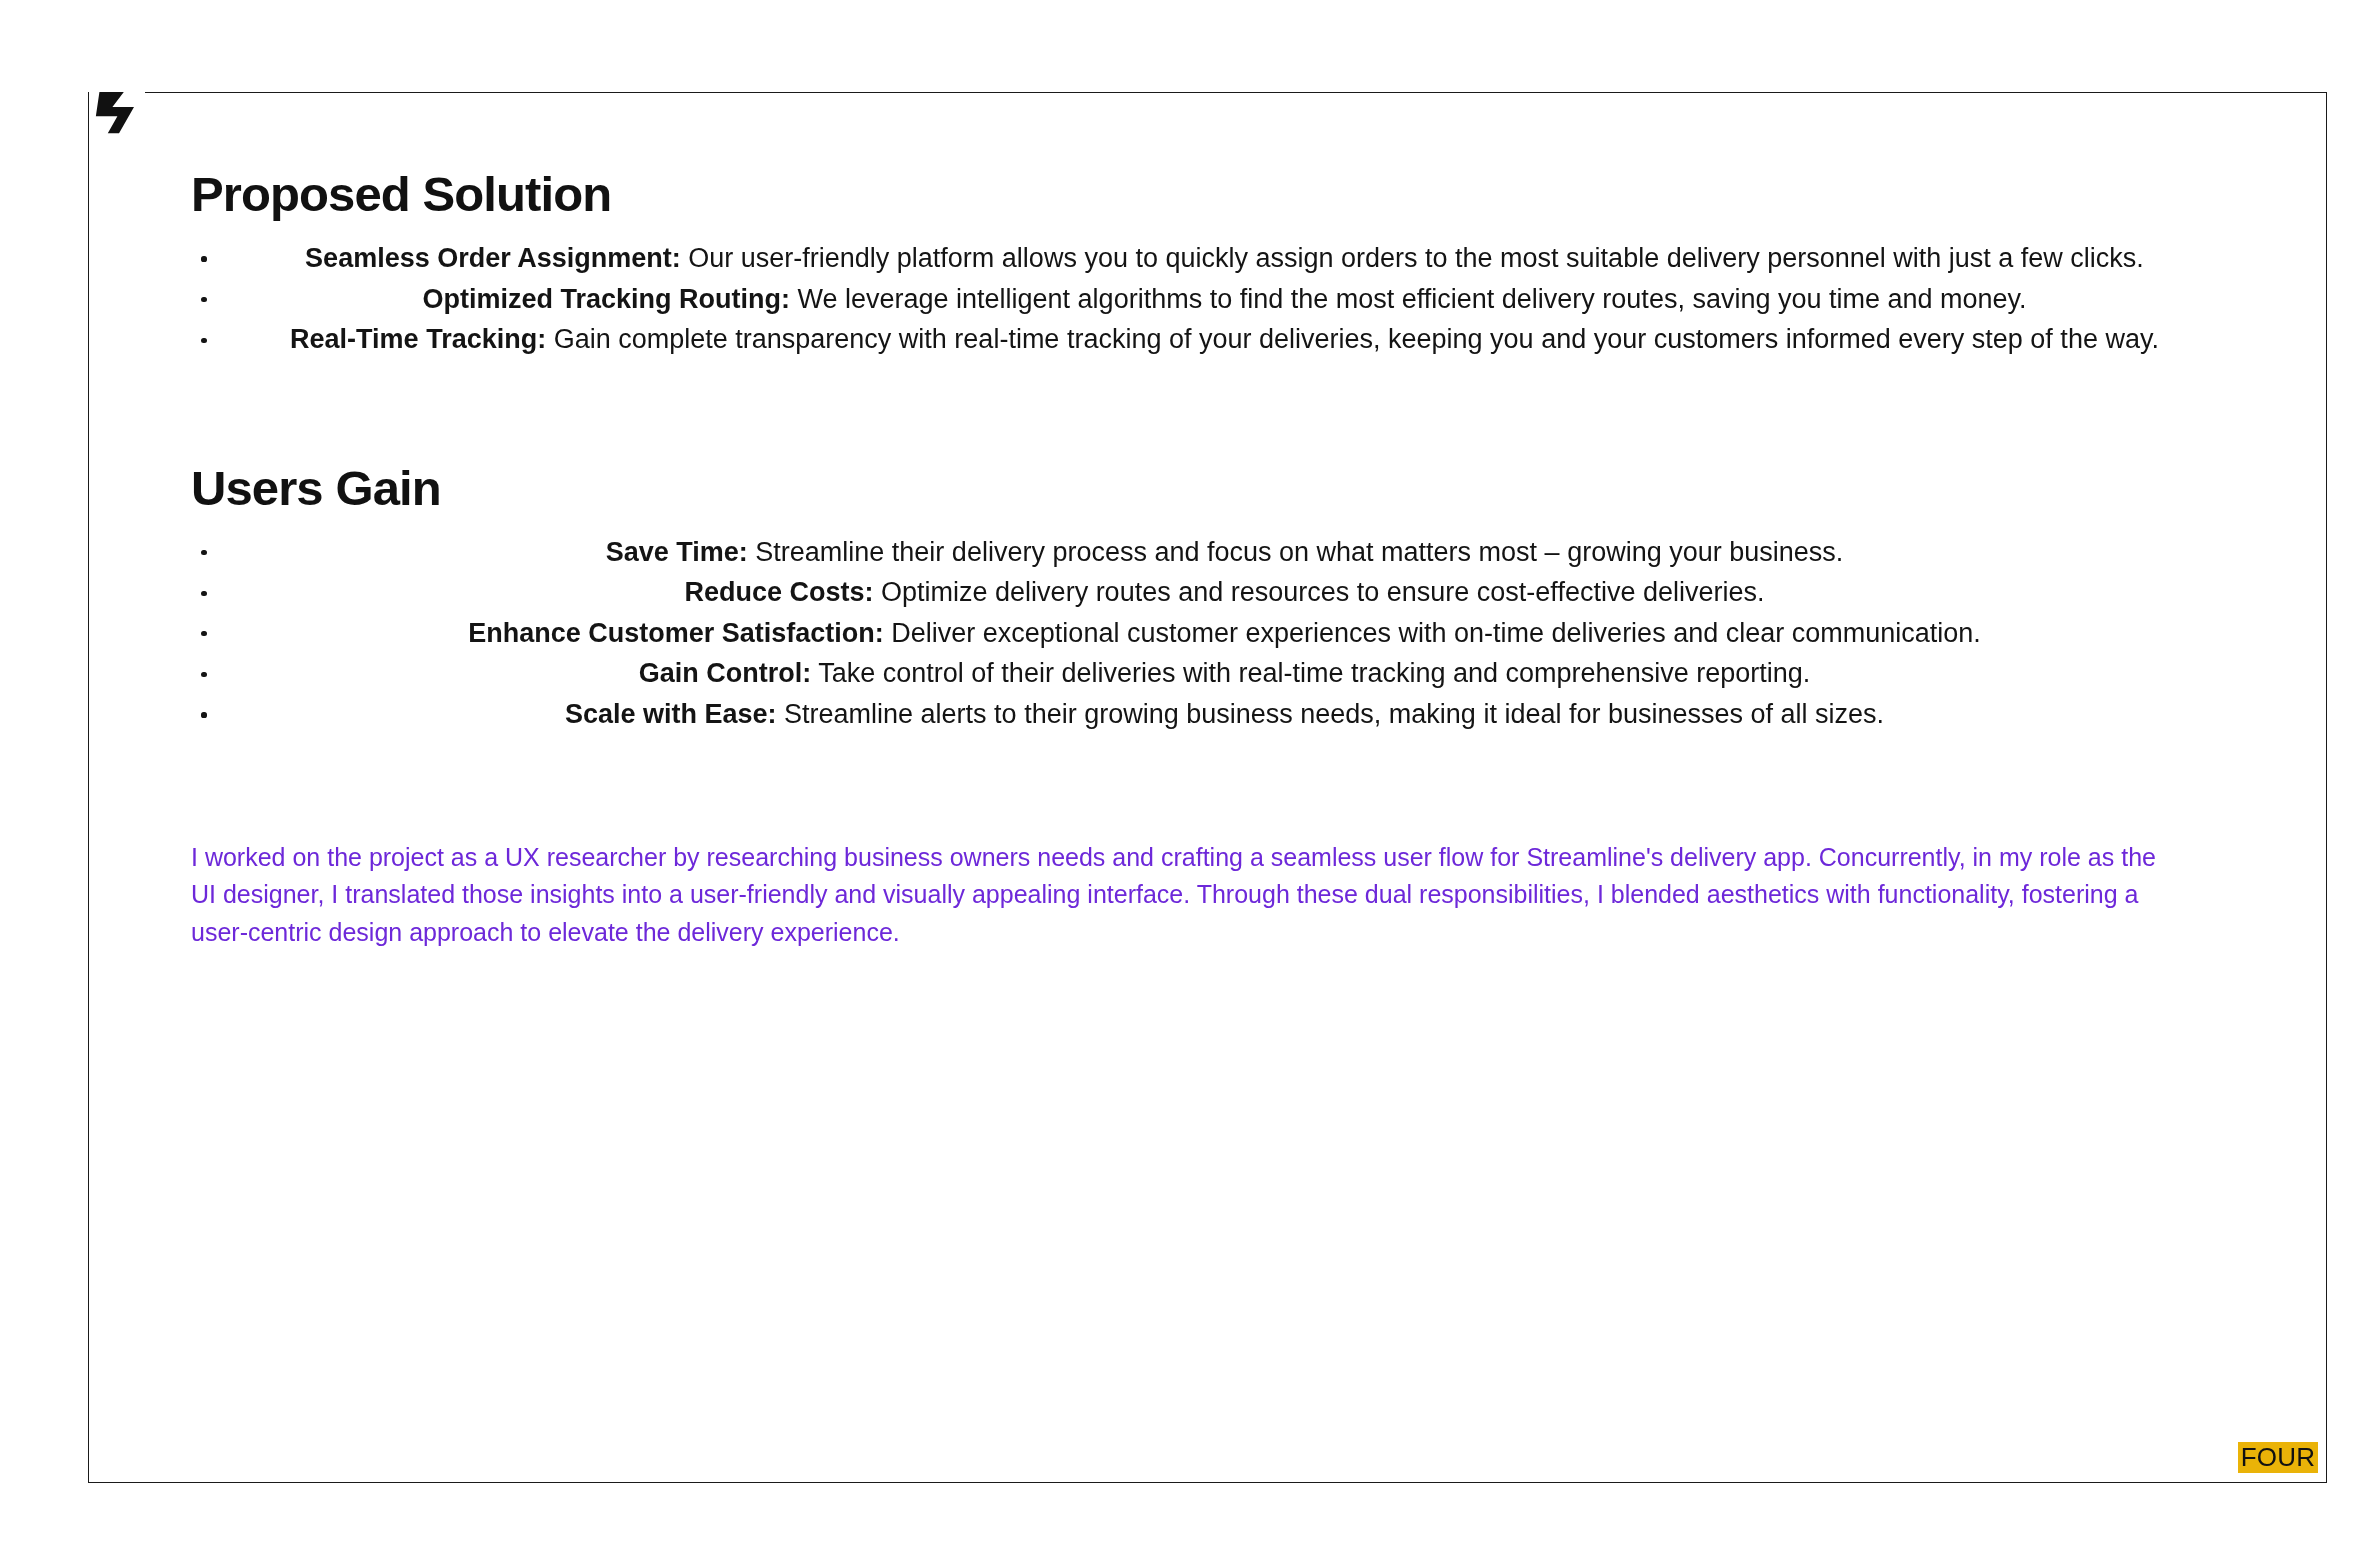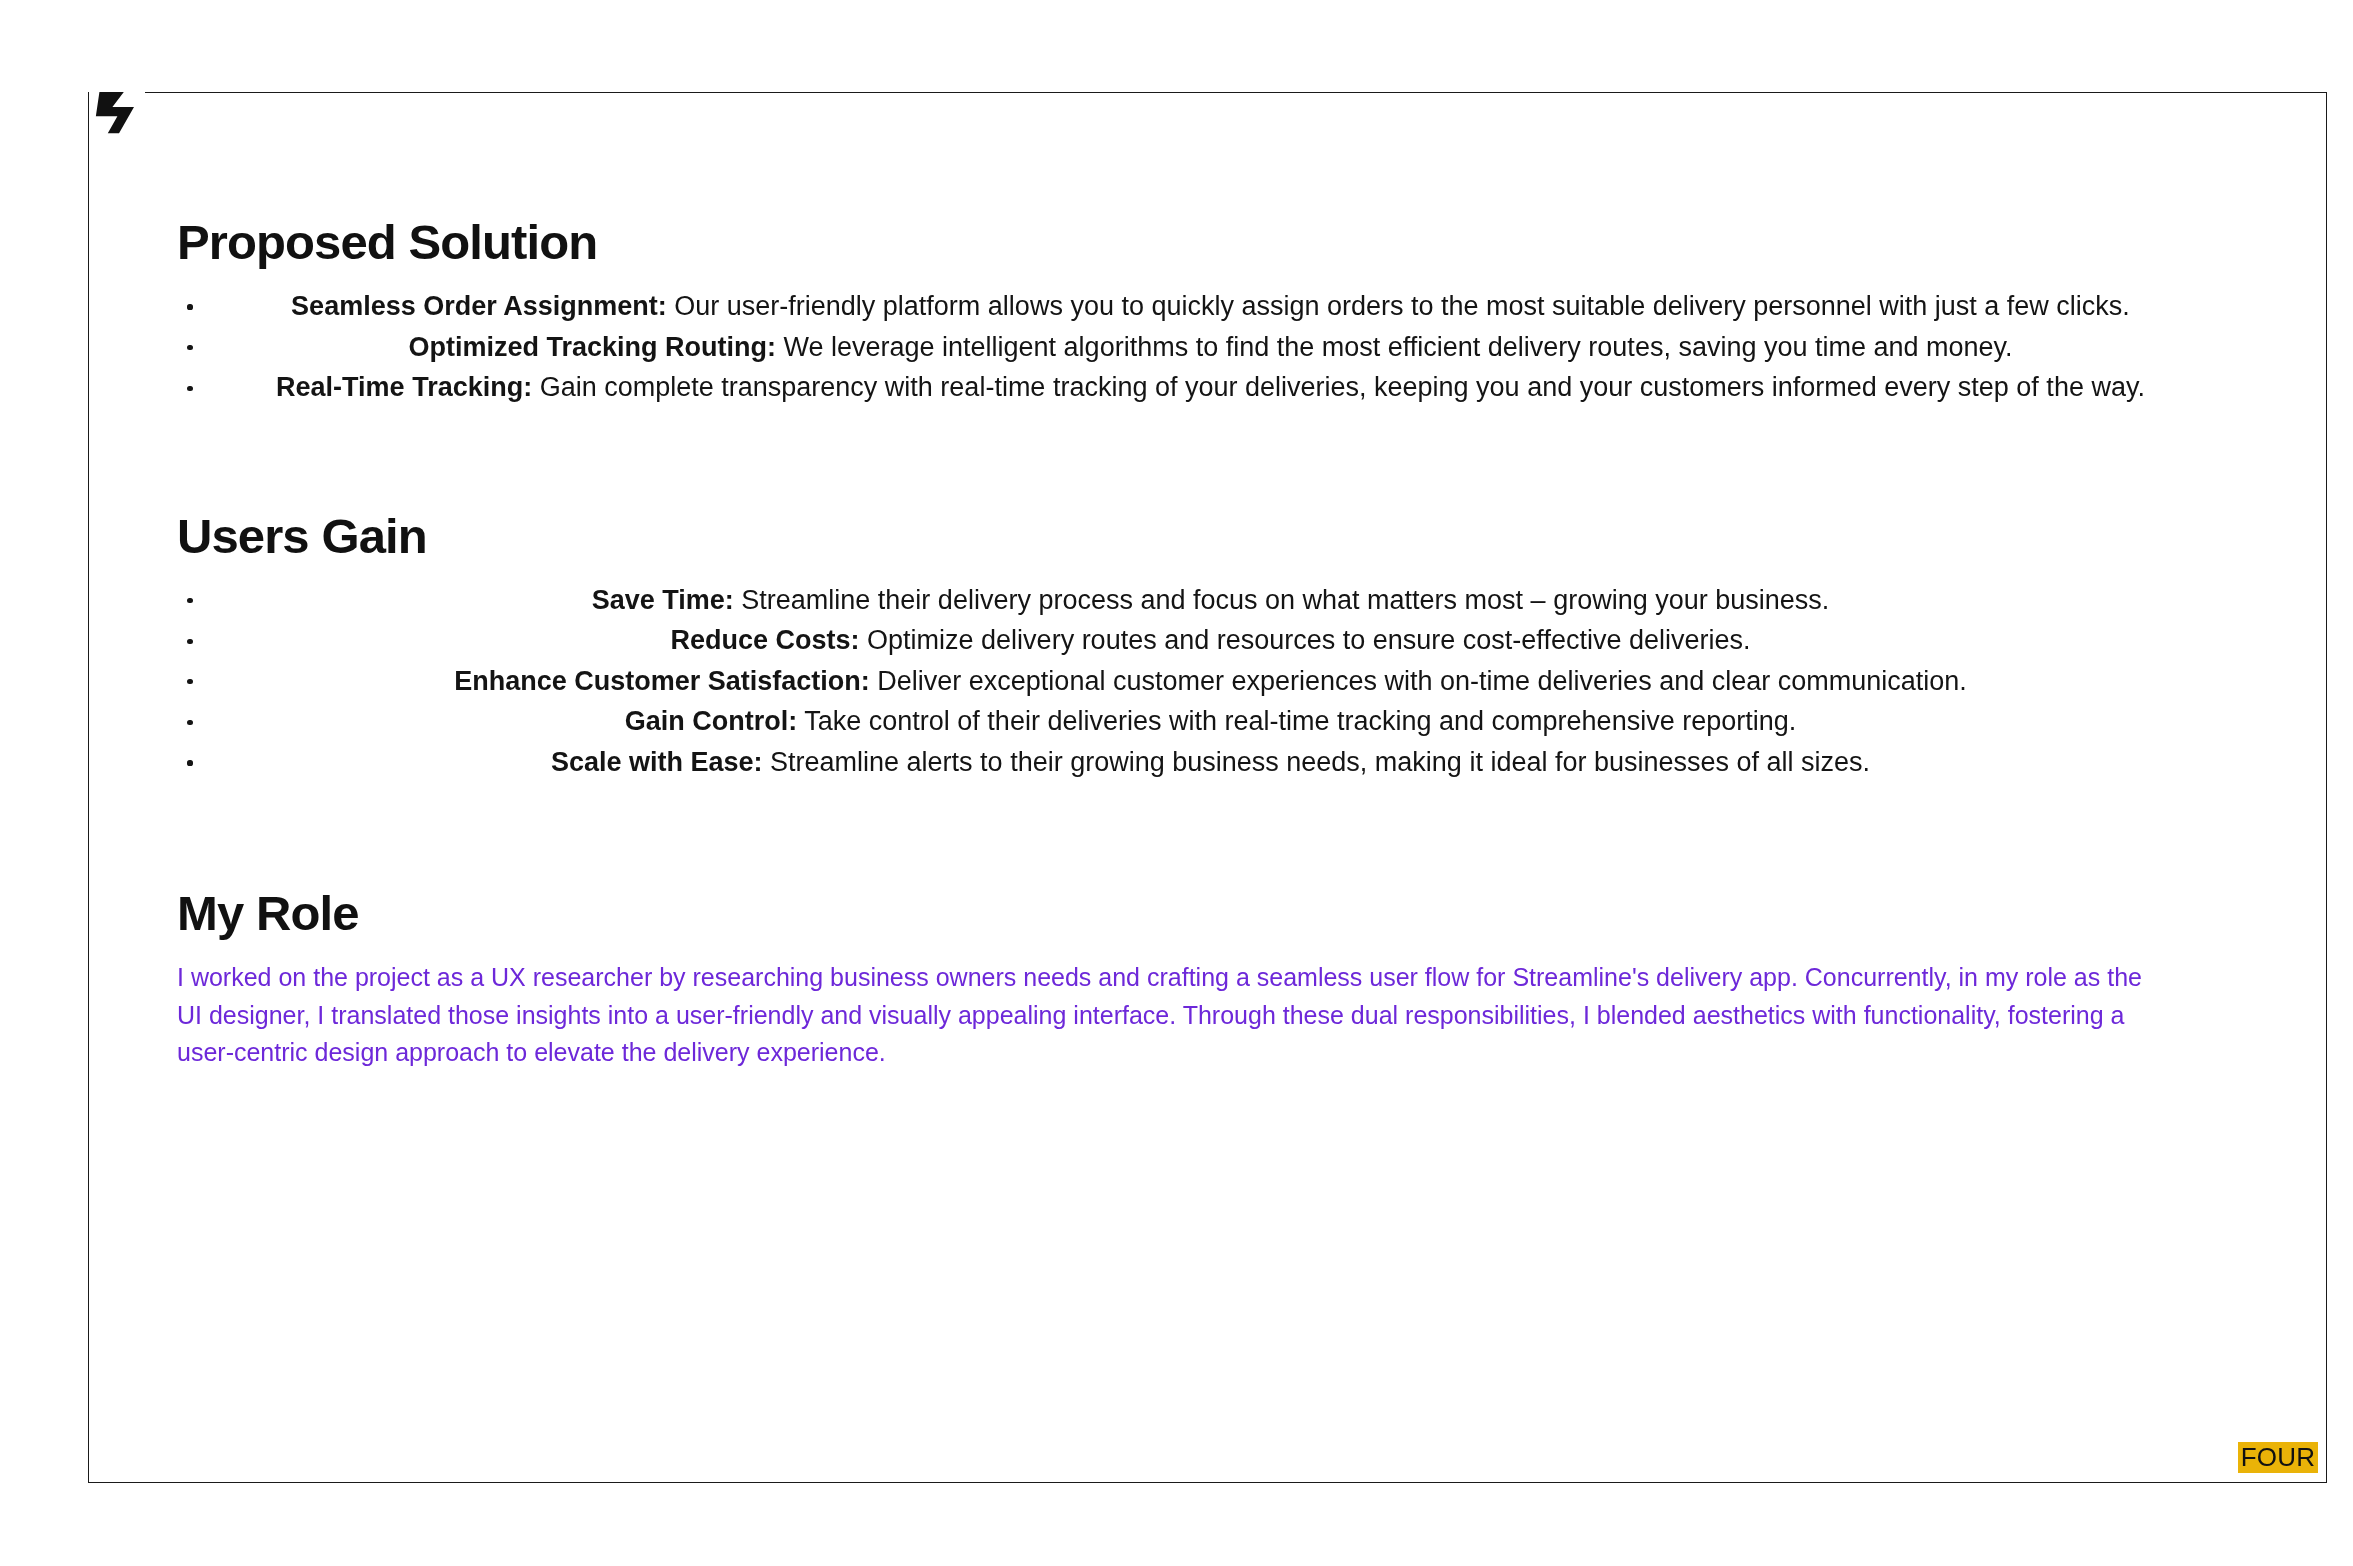--- a/index.html
+++ b/index.html
@@ -35,24 +35,23 @@
     height: 56px;
     background: #ffffff;
     display: flex;
     align-items: center;
     justify-content: center;
   }
   .logo-mark svg { display: block; }
 
   .content {
     position: absolute;
-    left: 177px;
+    left: 191px;
     top: 168px;
     width: 2071px;
-    margin-top: 48px;
   }
 
   h1.section-title {
     font-family: "Liberation Sans", sans-serif;
     font-size: 49px;
     line-height: 1.08;
     font-weight: 700;
     letter-spacing: -0.9px;
     color: #111111;
     margin: 0 0 20px 0;
@@ -151,21 +150,20 @@
       <li>
         <span class="lead">Gain Control:</span><span> Take control of their deliveries with real-time tracking and comprehensive reporting.</span>
       </li>
       <li>
         <span class="lead">Scale with Ease:</span><span> Streamline alerts to their growing business needs, making it ideal for businesses of all sizes.</span>
       </li>
     </ul>
 
     <div class="gap-b"></div>
 
-    <h1 class="section-title">My Role</h1>
     <p class="paragraph">I worked on the project as a UX researcher by researching business owners needs and crafting a seamless user flow for Streamline's delivery app. Concurrently, in my role as the UI designer, I translated those insights into a user-friendly and visually appealing interface. Through these dual responsibilities, I blended aesthetics with functionality, fostering a user-centric design approach to elevate the delivery experience.</p>
 
   </div>
 
   <div class="page-number">FOUR</div>
 
 </div>
 
 
 </body></html>

